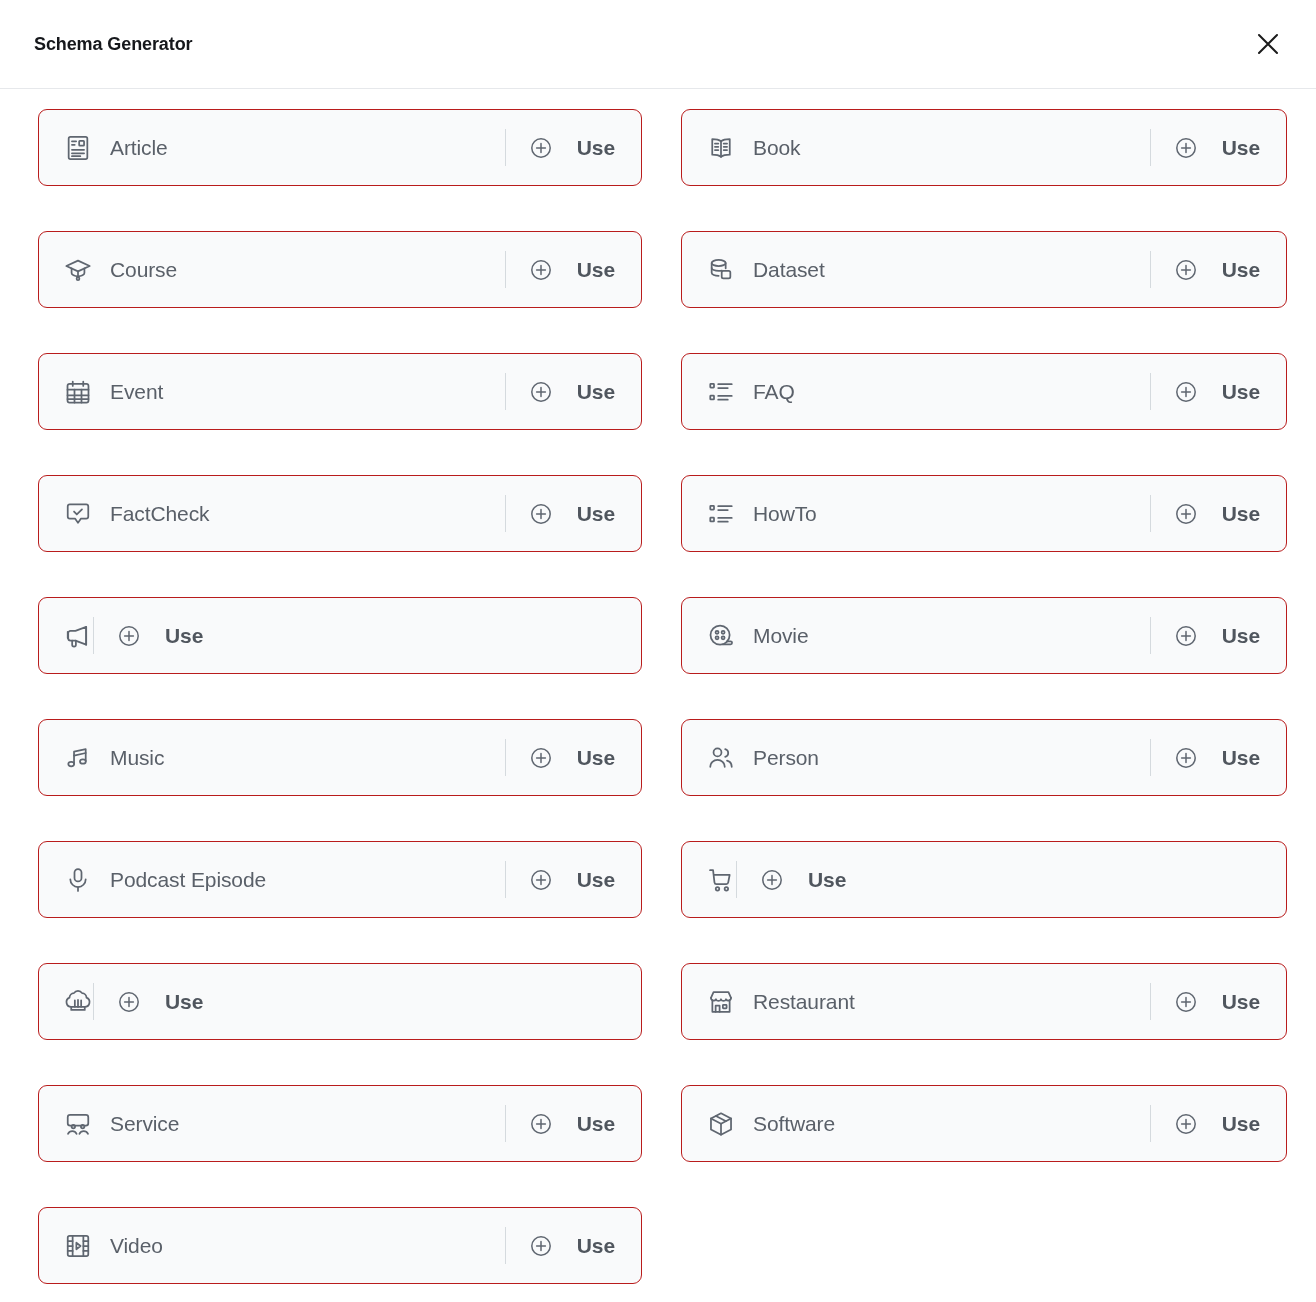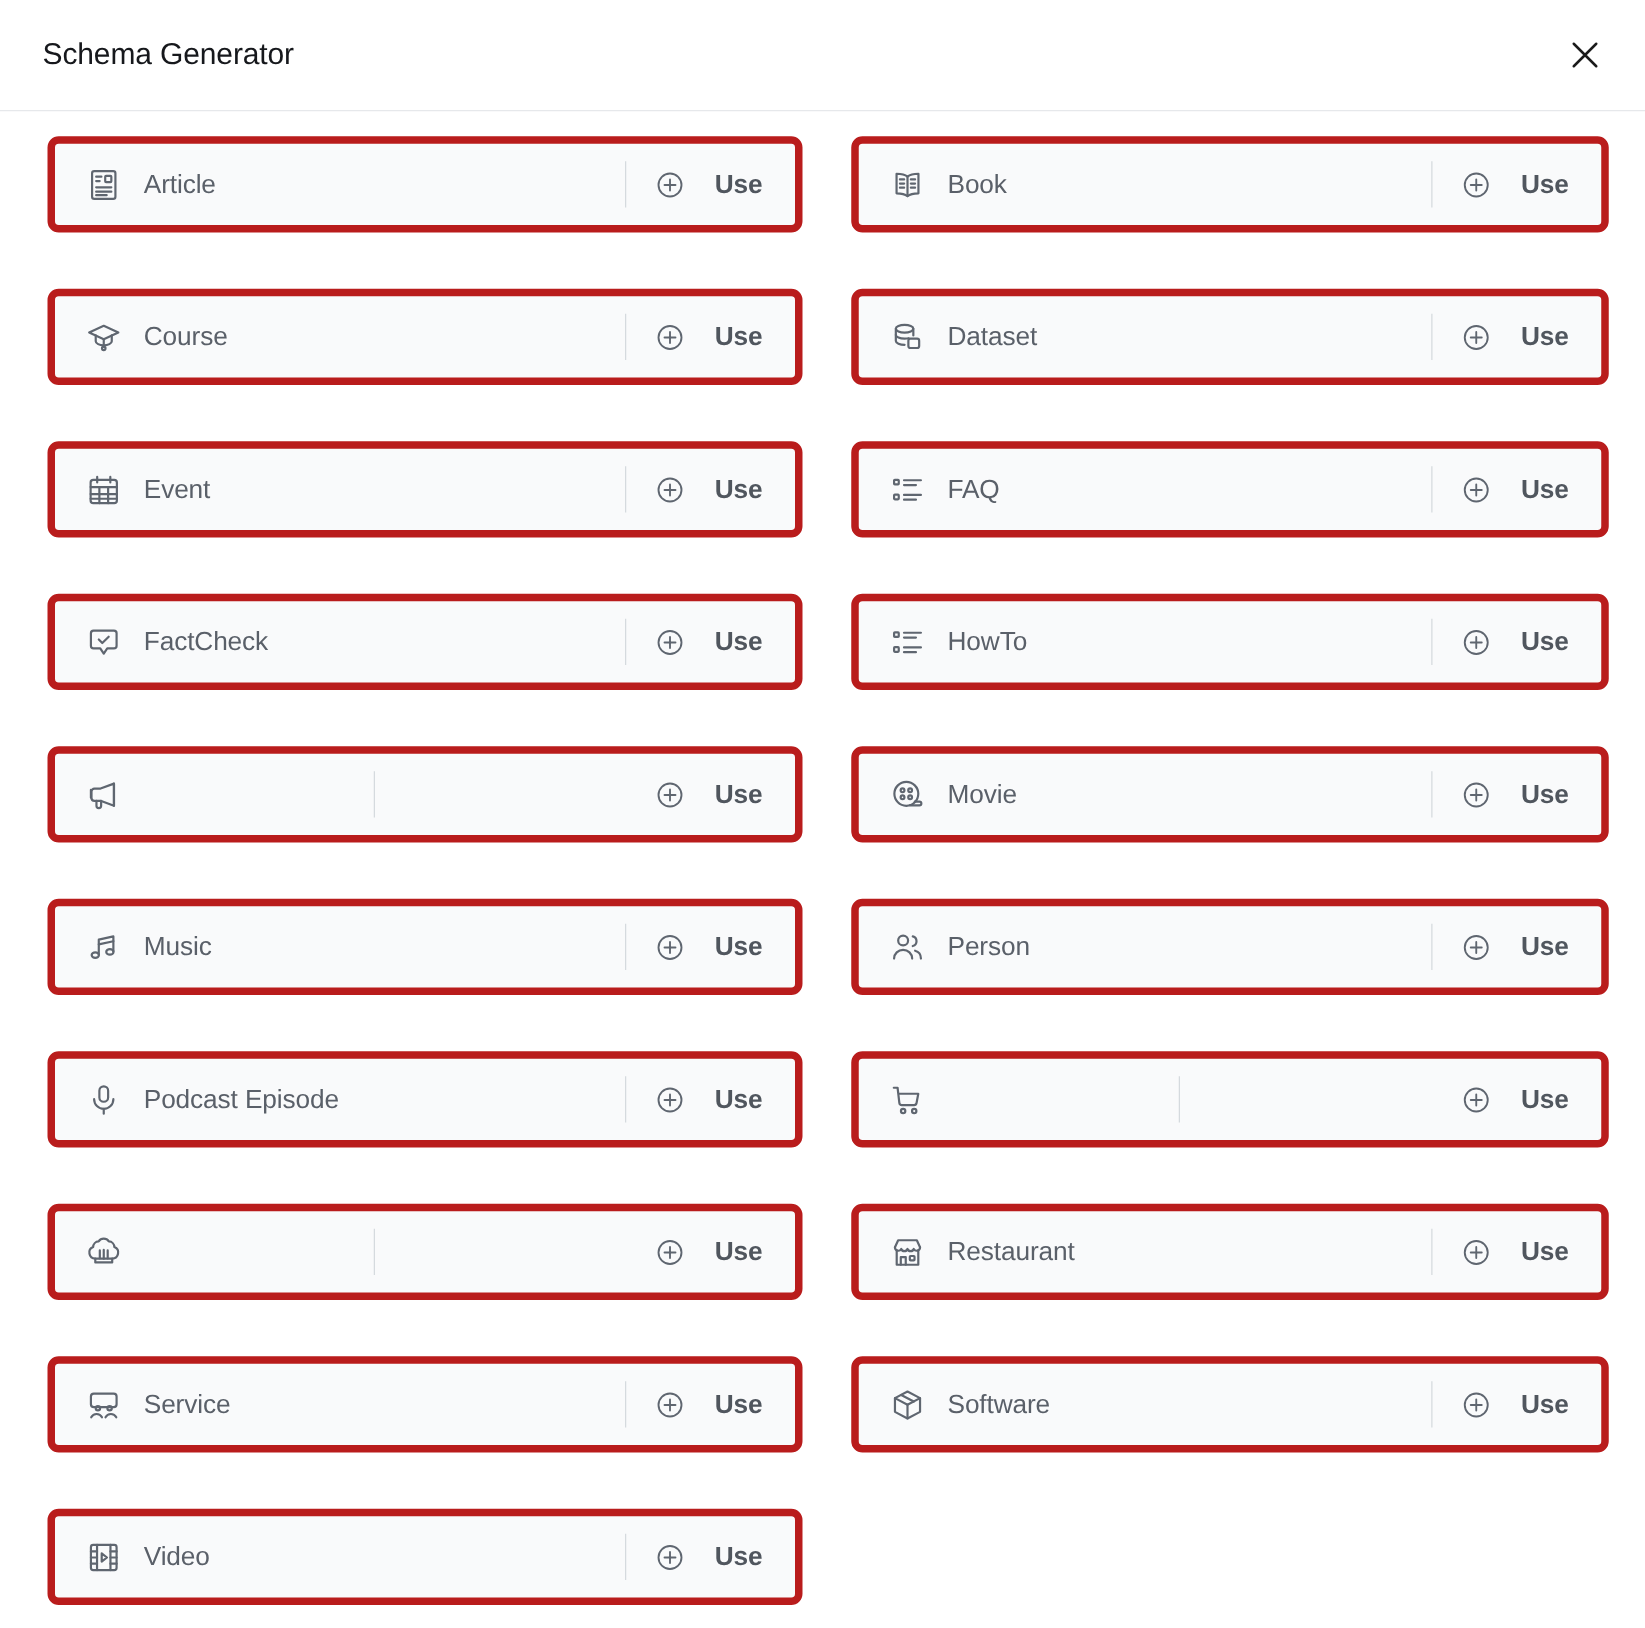--- a/index.html
+++ b/index.html
@@ -18,22 +18,22 @@
   
   .modal-header {
     position: relative;
     height: 89px;
     border-bottom: 1px solid #e6e8eb;
     display: flex;
     align-items: center;
     padding: 0 34px;
   }
   .modal-title {
-    font-size: 24px;
-    font-weight: normal;
+    font-size: 18px;
+    font-weight: bold;
     color: #16181c;
     letter-spacing: -0.1px;
     line-height: 1;
   }
   .close-button {
     position: absolute;
     right: 26px;
     top: 50%;
     transform: translateY(-50%);
     width: 44px;
@@ -54,27 +54,26 @@
     display: grid;
     grid-template-columns: 604px 606px;
     column-gap: 39px;
     row-gap: 45px;
     align-content: start;
   }
 
   .schema-card {
     height: 77px;
     background: #f9fafb;
-    border: 6px solid #b91c1c;
+    border: 1px solid #b91c1c;
     border-radius: 9px;
     display: flex;
     align-items: center;
     padding: 0 0 0 24px;
     cursor: pointer;
-    justify-content: space-between;
   }
 
   .card-icon {
     flex: 0 0 auto;
     width: 30px;
     height: 30px;
     display: flex;
     align-items: center;
     justify-content: center;
     color: #5f6670;

